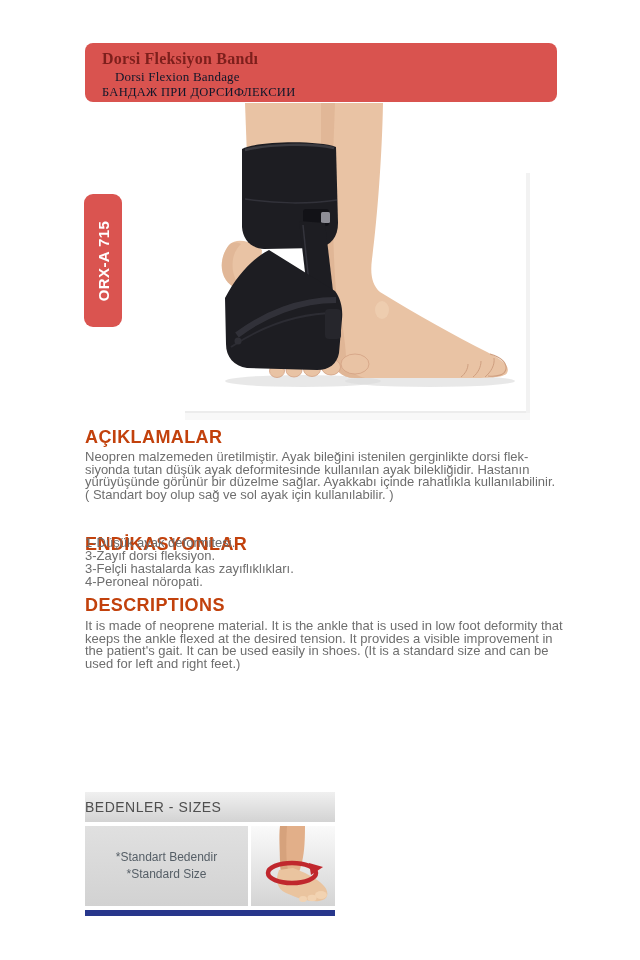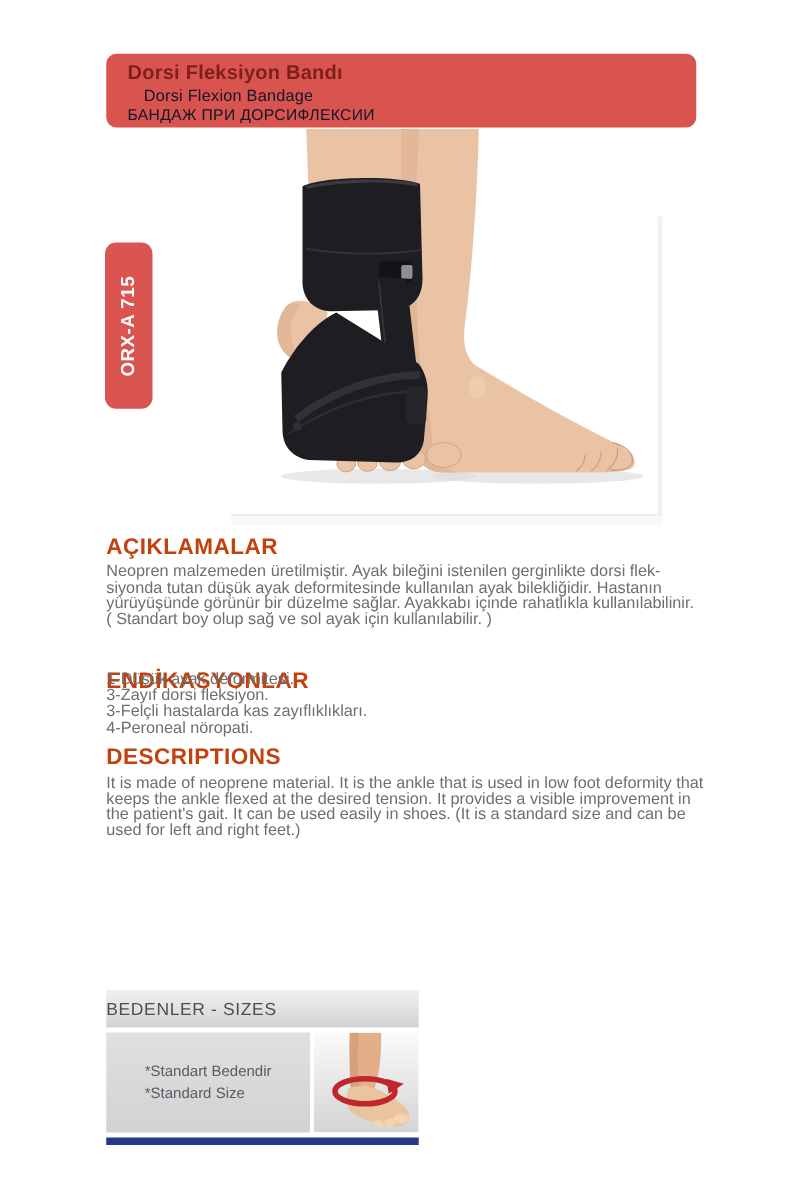--- a/index.html
+++ b/index.html
@@ -41,31 +41,31 @@
   
   .sizes-box{position:absolute;left:85px;top:792px;width:250px;}
   .sizes-head{
     height:30px;background:linear-gradient(180deg,#f0f0f0,#d3d3d3);
     text-align:left;line-height:30px;font-size:14px;color:#4f4f4f;letter-spacing:.5px;
   }
   .sizes-row{display:flex;gap:3px;margin-top:4px;height:80px;}
   .sizes-note{
     width:163px;background:linear-gradient(180deg,#e0e0e0,#d2d2d2);
     display:flex;align-items:center;justify-content:center;
-    font-size:12px;color:#555e66;line-height:17px;text-align:left;white-space:pre;
+    font-size:12px;color:#555e66;line-height:17px;text-align:center;white-space:pre;
   }
   .sizes-img{width:84px;height:80px;overflow:hidden;}
   .sizes-bar{margin-top:4px;height:6px;}
 </style>
 </head>
 <body>
 
 <div id="page">
 
-  <div class="header-box" style="background: rgb(217, 83, 79);">
+  <div class="header-box" style="background: rgb(217, 83, 79); font-family: Liberation Serif, serif;">
     <div class="t1">Dorsi Fleksiyon Bandı</div>
     <div class="t2">Dorsi Flexion Bandage</div>
     <div class="t3">БАНДАЖ ПРИ ДОРСИФЛЕКСИИ</div>
   </div>
 
   <div class="code-tab" style="background: rgb(218, 84, 80);">
     <span>ORX-A 715</span>
   </div>
 
   <div class="photo">

